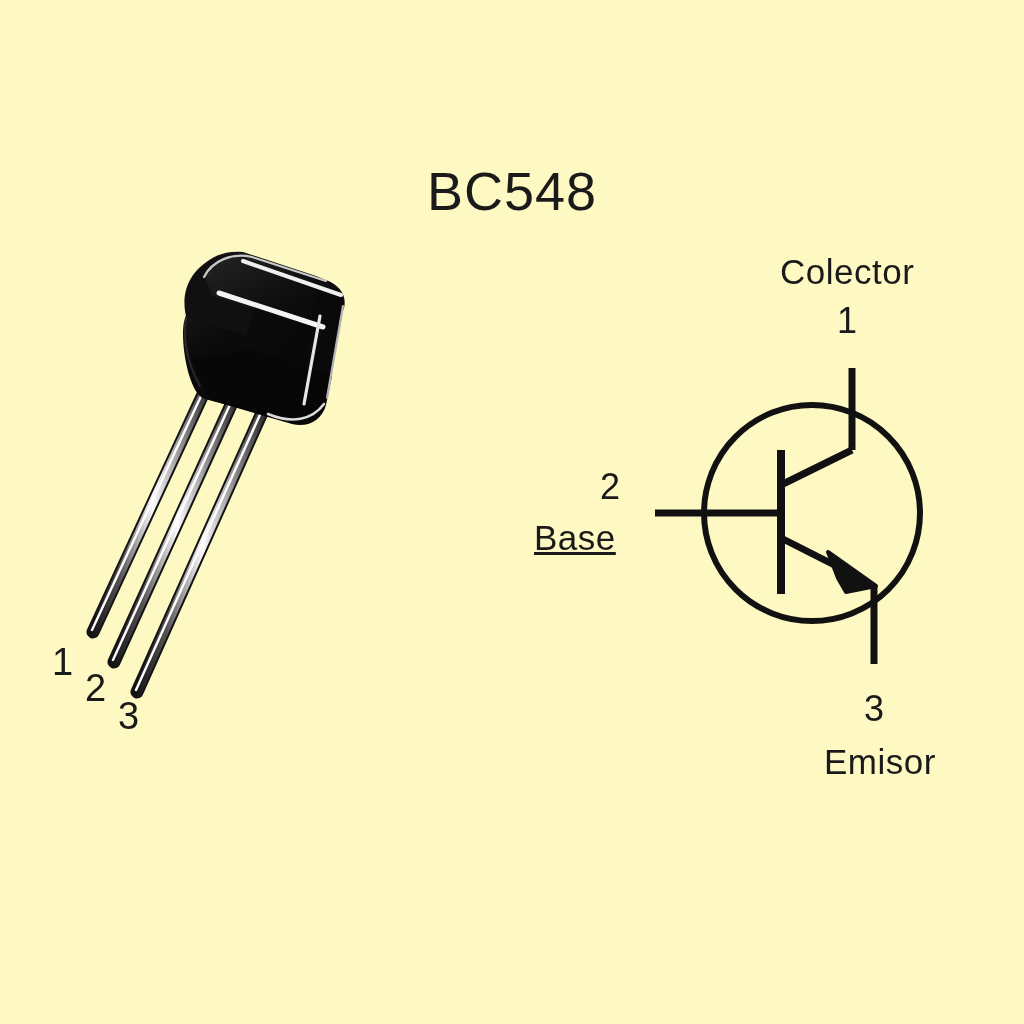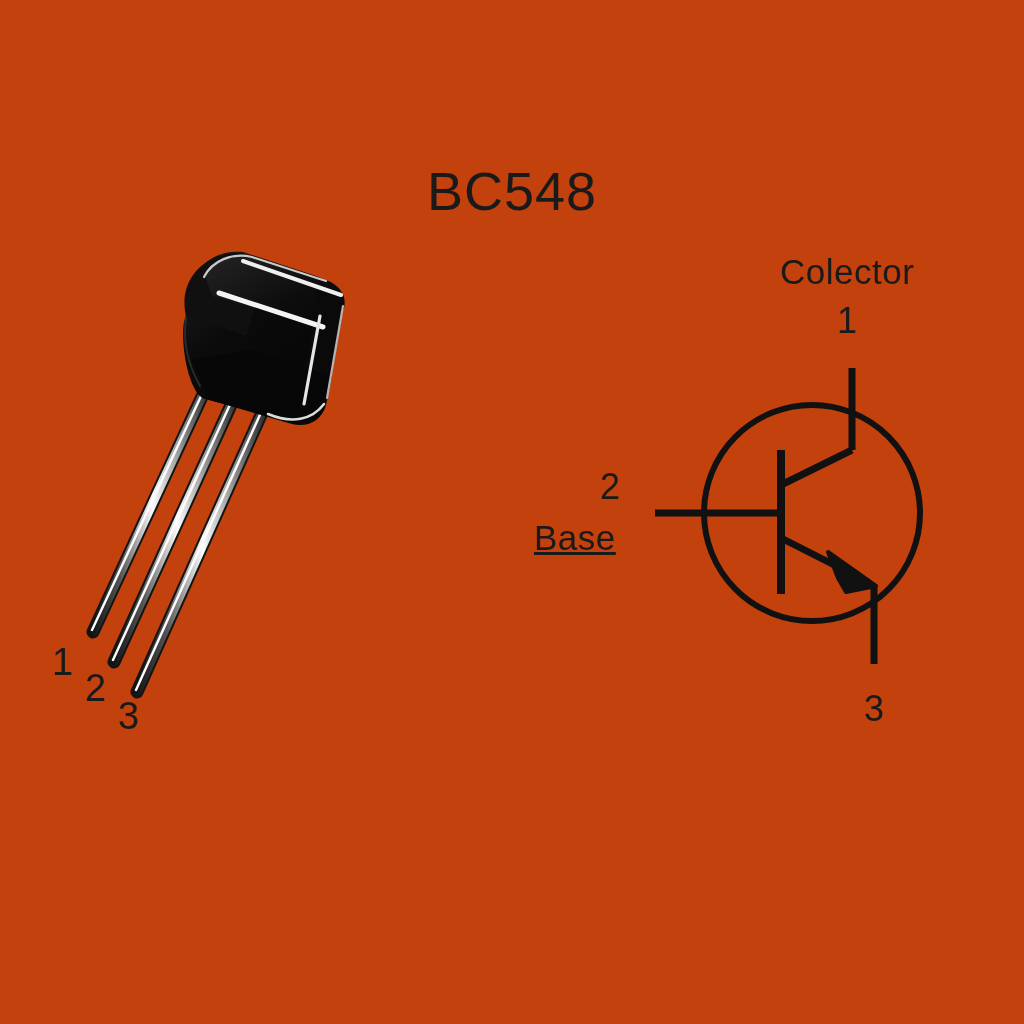--- a/index.html
+++ b/index.html
@@ -8,21 +8,21 @@
     padding: 0;
     background: #ffffff;
   }
   body {
     font-family: "Liberation Sans", sans-serif;
   }
   #page {
     position: relative;
     width: 1024px;
     height: 1024px;
-    background: #c2410c;
+    background: #fef9c3;
     overflow: hidden;
   }
   .label {
     position: absolute;
     color: #1a1a1a;
     font-family: "Liberation Sans", sans-serif;
     font-weight: 400;
     white-space: nowrap;
     letter-spacing: 0.5px;
   }
@@ -217,14 +217,15 @@
     <polygon points="828,552 876,586 846,592 838,578" fill="#111111" stroke="#111111" stroke-width="4" stroke-linejoin="round"></polygon>
   </svg>
 
   <div class="label" id="collector-name">Colector</div>
   <div class="label" id="collector-pin">1</div>
 
   <div class="label" id="base-pin">2</div>
   <div class="label" id="base-name">Base</div>
 
   <div class="label" id="emitter-pin">3</div>
+  <div class="label" id="emitter-name">Emisor</div>
 
 </div>
 
 </body></html>

